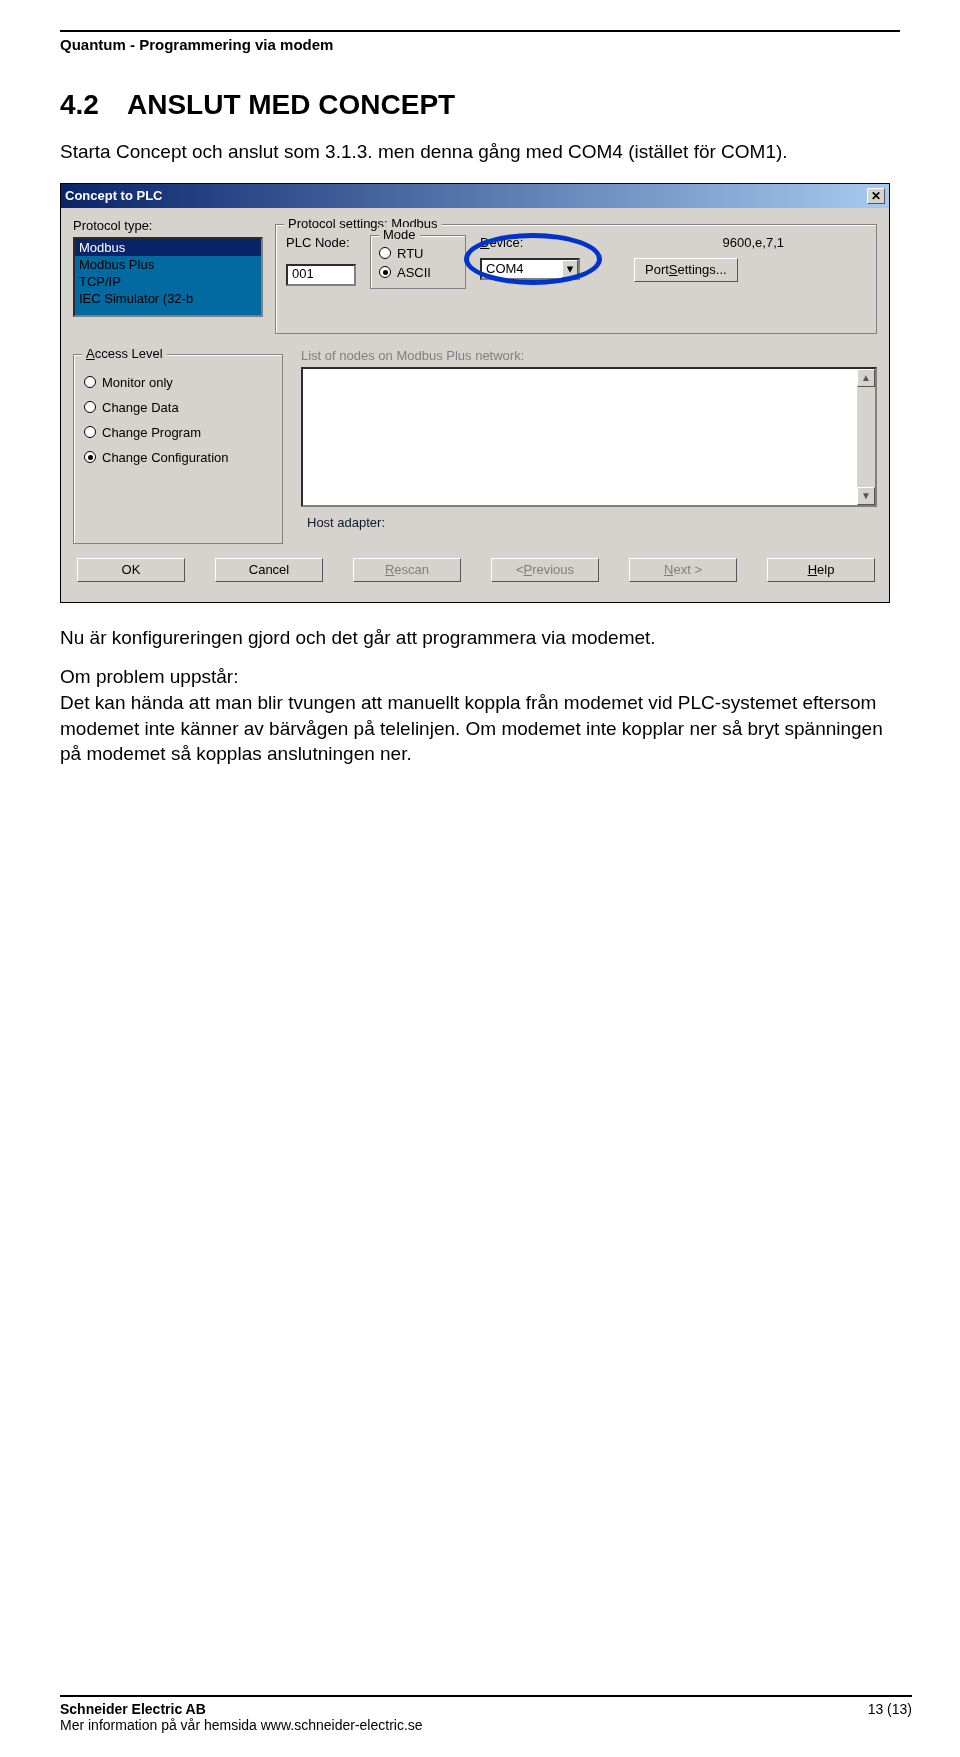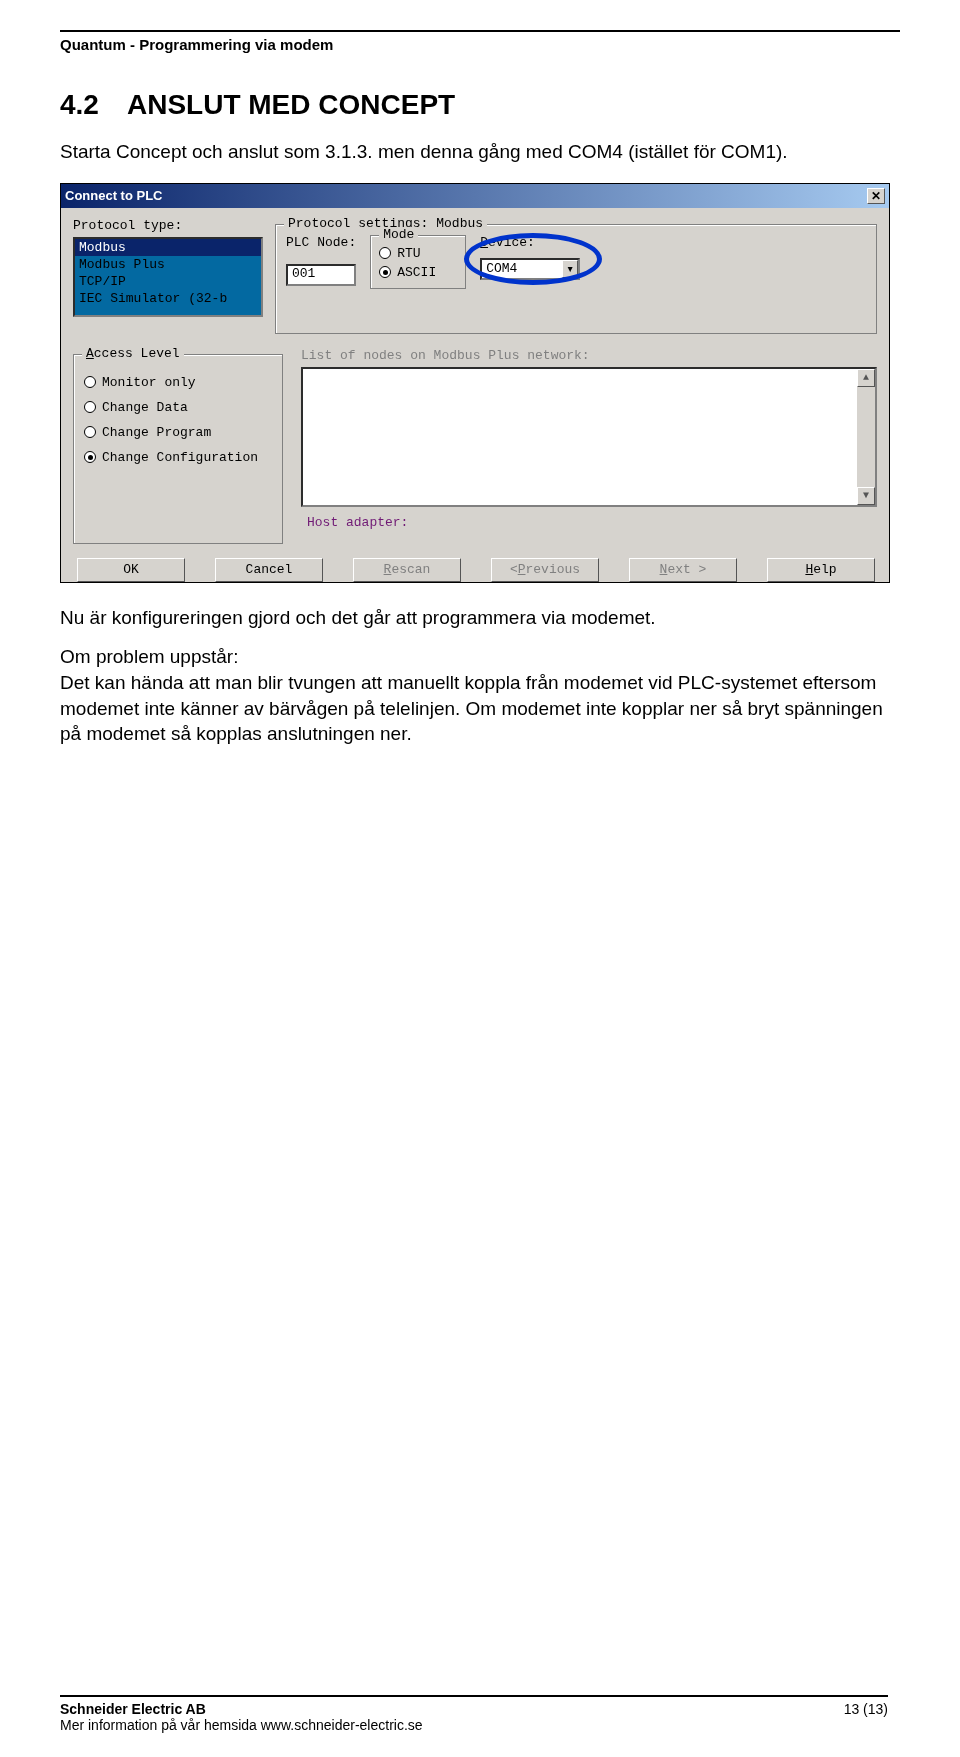--- a/index.html
+++ b/index.html
@@ -58,21 +58,21 @@
     font-weight: bold;
   }
   .titlebar .close {
     width: 18px; height: 16px;
     background: #d6d3ce;
     border: 1px solid #fff;
     border-right-color:#555; border-bottom-color:#555;
     display:flex; align-items:center; justify-content:center;
     font-size: 12px; font-weight: bold; color:#000;
   }
-  .dlg-body { padding: 10px 12px 0 12px; font-family: Liberation Mono, monospace; }
+  .dlg-body { padding: 10px 12px 20px 12px; }
   .row { display:flex; gap:12px; }
   .groupbox {
     border: 1px solid #808080;
     box-shadow: inset 1px 1px 0 #fff;
     padding: 10px 10px;
     position: relative;
     margin-top: 6px;
   }
   .grouplegend {
     position: absolute;
@@ -163,34 +163,34 @@
     display:flex; flex-direction:column; justify-content:space-between;
   }
   .net-scroll .sb-btn {
     width:18px; height:18px;
     border:1px solid #fff;
     border-right-color:#555; border-bottom-color:#555;
     display:flex; align-items:center; justify-content:center;
     font-size:10px; color:#555;
   }
   .host-row { margin-top:8px; padding-left:6px; }
-  .host-row .label.disabled { color:#701a75; }
+  .host-row .label.disabled { color:#0f172a; }
   .btnbar {
     margin-top: 14px;
     display:flex; gap:30px;
     padding-left: 4px;
   }
   .btnbar .btn3d { width: 108px; justify-content:center; }
   .btnbar .btn3d.disabled { color:#808080; }
 
   .u { text-decoration: underline; }
 
   .footer {
     position: absolute;
-    left: 60px; right: 72px; bottom: 24px;
+    left: 60px; right: 48px; bottom: 24px;
   }
   .footer-line { border-top: 2px solid #000; margin-bottom:4px;}
   .footer-row { display:flex; justify-content:space-between; font-size:14px; }
   .footer-left .bold { font-weight:bold; }
 </style>
 </head>
 <body>
 
 <div class="page">
   <div class="header-line"></div>
@@ -198,21 +198,21 @@
 
   <div class="h42">
     <span class="num">4.2</span><span>ANSLUT MED CONCEPT</span>
   </div>
 
   <p class="para">Starta Concept och anslut som 3.1.3. men denna gång med COM4 (istället för COM1).</p>
 
   <div class="dialog-wrap">
     <div class="dialog">
       <div class="titlebar">
-        <span>Connect to PLC</span>
+        <span>Concept to PLC</span>
         <span class="close">✕</span>
       </div>
       <div class="dlg-body">
         <div class="row">
 
           <div class="protocol-col">
             <div class="label">
               <span>Protocol type:</span>
             </div>
             <div class="sunken-list">
@@ -250,20 +250,24 @@
 
                 <div class="device-block">
                   <div class="device-label"><span class="u">D</span>evice:</div>
                   <div class="combo">
                     <span>COM4</span>
                     <span class="arrow">▾</span>
                   </div>
                   <div class="ellipse"></div>
                 </div>
 
+                <div class="port-block">
+                  <div class="port-info">9600,e,7,1</div>
+                  <div class="btn3d">Port <span class="u">S</span>ettings...</div>
+                </div>
               </div>
             </div>
           </div>
         </div>
 
         <div class="row">
 
           <div class="access-group">
             <div class="groupbox" style="height:190px;">
               <div class="grouplegend"><span class="u">A</span>ccess Level</div>

